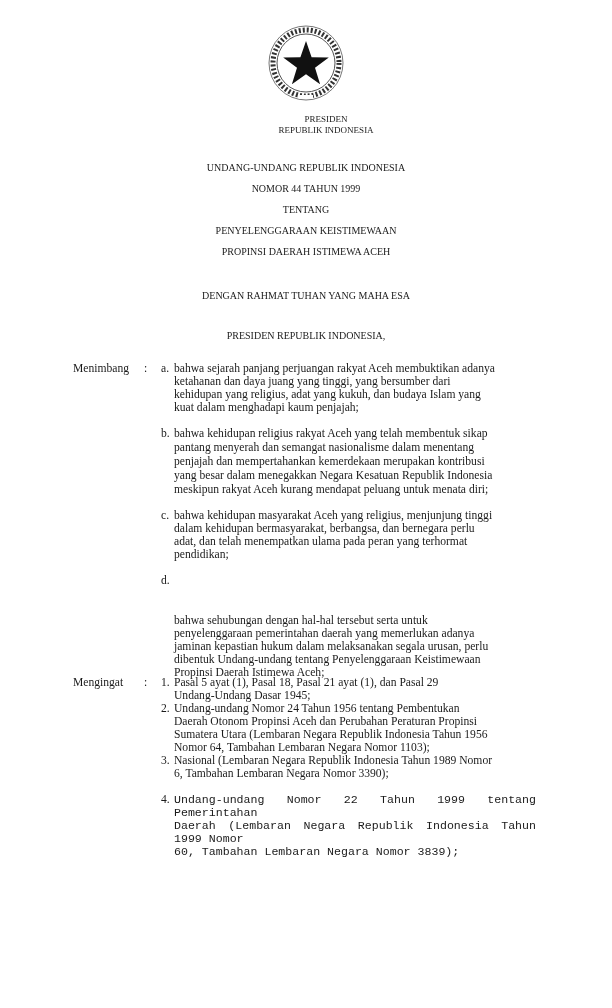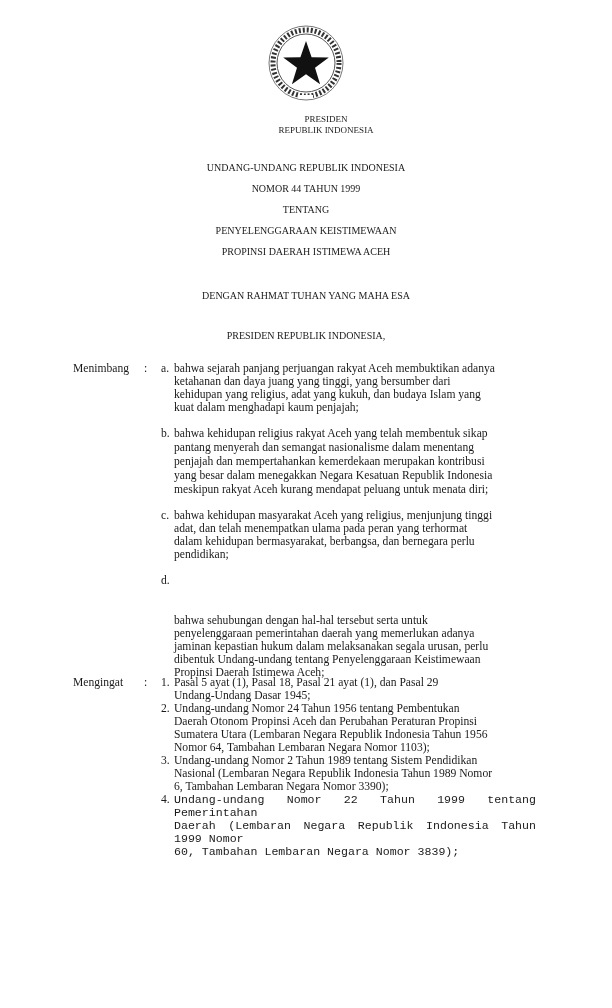--- a/index.html
+++ b/index.html
@@ -61,22 +61,22 @@
       <div>penjajah dan mempertahankan kemerdekaan merupakan kontribusi</div>
       <div>yang besar dalam menegakkan Negara Kesatuan Republik Indonesia</div>
       <div>meskipun rakyat Aceh kurang mendapat peluang untuk menata diri;</div>
     </div>
   </div>
 
   <div class="item" style="left:161px; top:509px; width:382px;">
     <span class="mark">c.</span>
     <div class="txt" style="width:362px;">
       <div>bahwa kehidupan masyarakat Aceh yang religius, menjunjung tinggi</div>
+      <div>dalam kehidupan bermasyarakat, berbangsa, dan bernegara perlu</div>
       <div>adat, dan telah menempatkan ulama pada peran yang terhormat</div>
-      <div>dalam kehidupan bermasyarakat, berbangsa, dan bernegara perlu</div>
       <div>pendidikan;</div>
     </div>
   </div>
 
   <div class="item" style="left:161px; top:574px; width:382px;">
     <span class="mark">d.</span>
     <div class="txt" style="width:362px;margin-top:40px;">
       <div>bahwa sehubungan dengan hal-hal tersebut serta untuk</div>
       <div>penyelenggaraan pemerintahan daerah yang memerlukan adanya</div>
       <div>jaminan kepastian hukum dalam melaksanakan segala urusan, perlu</div>
@@ -102,21 +102,20 @@
       <div>Undang-undang Nomor 24 Tahun 1956 tentang Pembentukan</div>
       <div>Daerah Otonom Propinsi Aceh dan Perubahan Peraturan Propinsi</div>
       <div>Sumatera Utara (Lembaran Negara Republik Indonesia Tahun 1956</div>
       <div>Nomor 64, Tambahan Lembaran Negara Nomor 1103);</div>
     </div>
   </div>
 
   <div class="item" style="left:161px; top:754px; width:382px;">
     <span class="mark">3.</span>
     <div class="txt" style="width:362px;">
-      <div>Undang-undang Nomor 2 Tahun 1989 tentang Sistem Pendidikan</div>
       <div>Nasional (Lembaran Negara Republik Indonesia Tahun 1989 Nomor</div>
       <div>6, Tambahan Lembaran Negara Nomor 3390);</div>
     </div>
   </div>
 
   <div class="item" style="left:161px; top:793px; width:382px;">
     <span class="mark">4.</span>
     <div class="txt" style="width:362px;font-family:Liberation Mono, monospace;">
       <div>Undang-undang Nomor 22 Tahun 1999 tentang Pemerintahan</div>
       <div>Daerah (Lembaran Negara Republik Indonesia Tahun 1999 Nomor</div>

